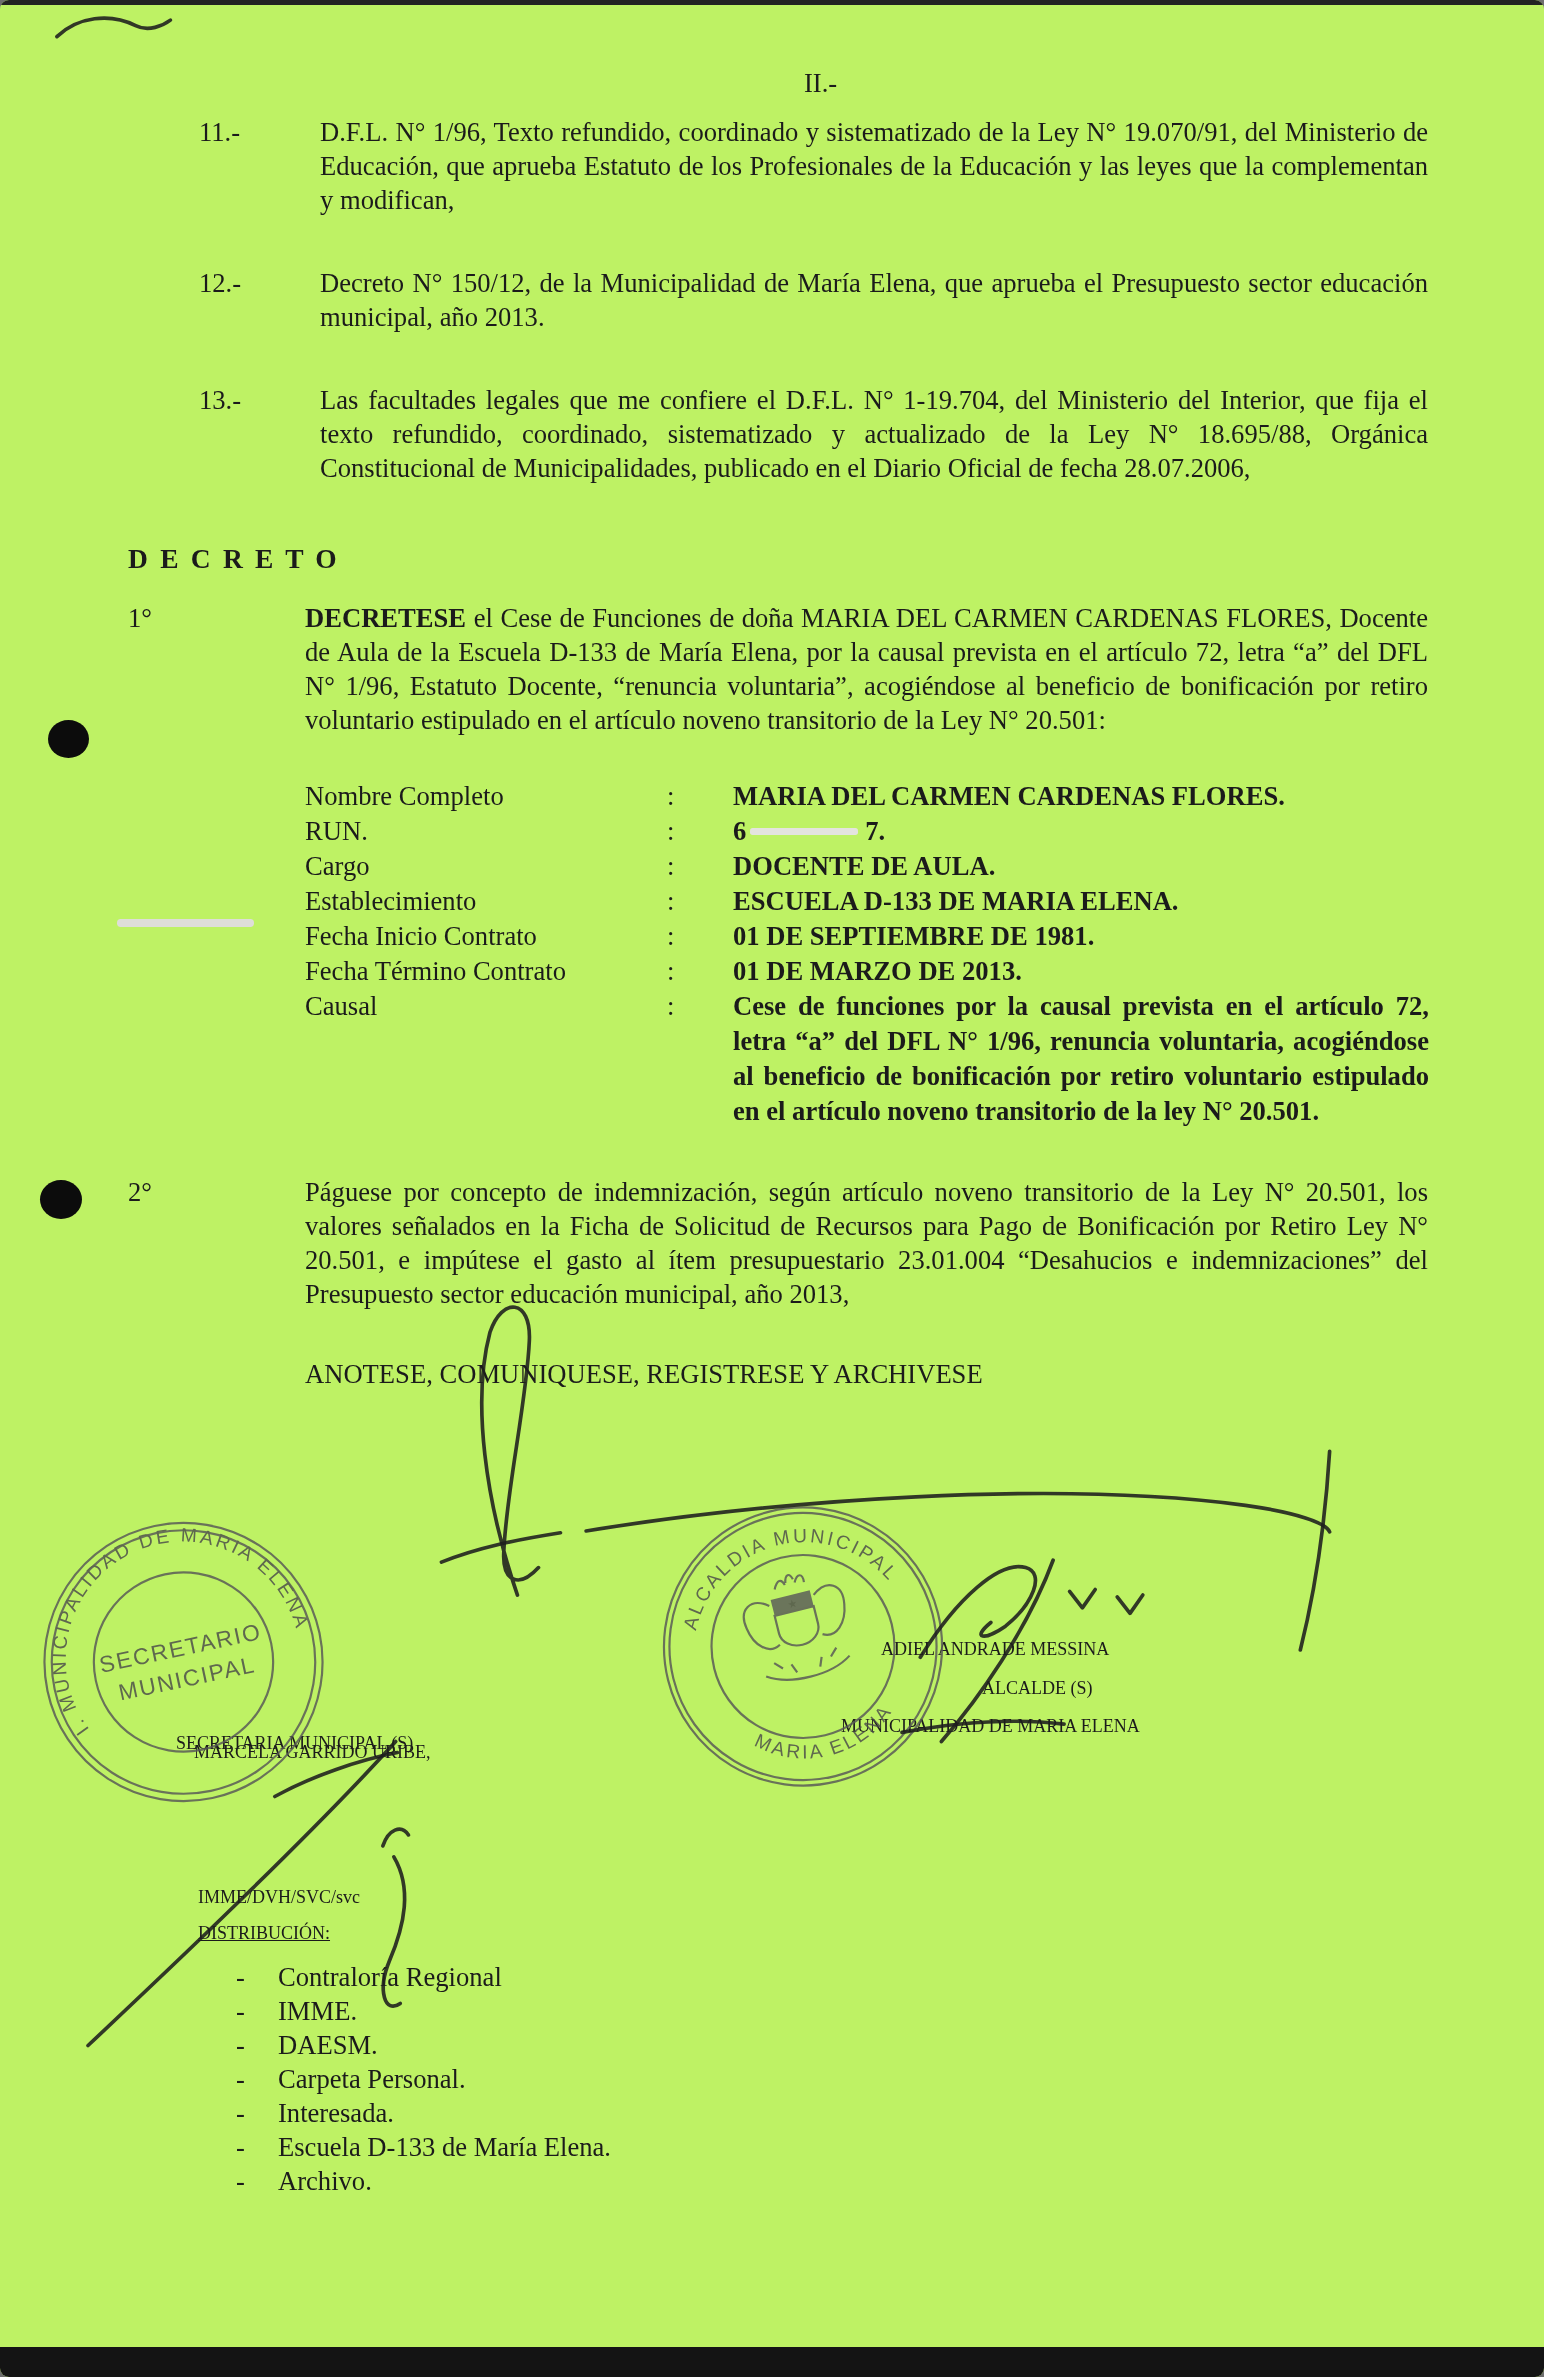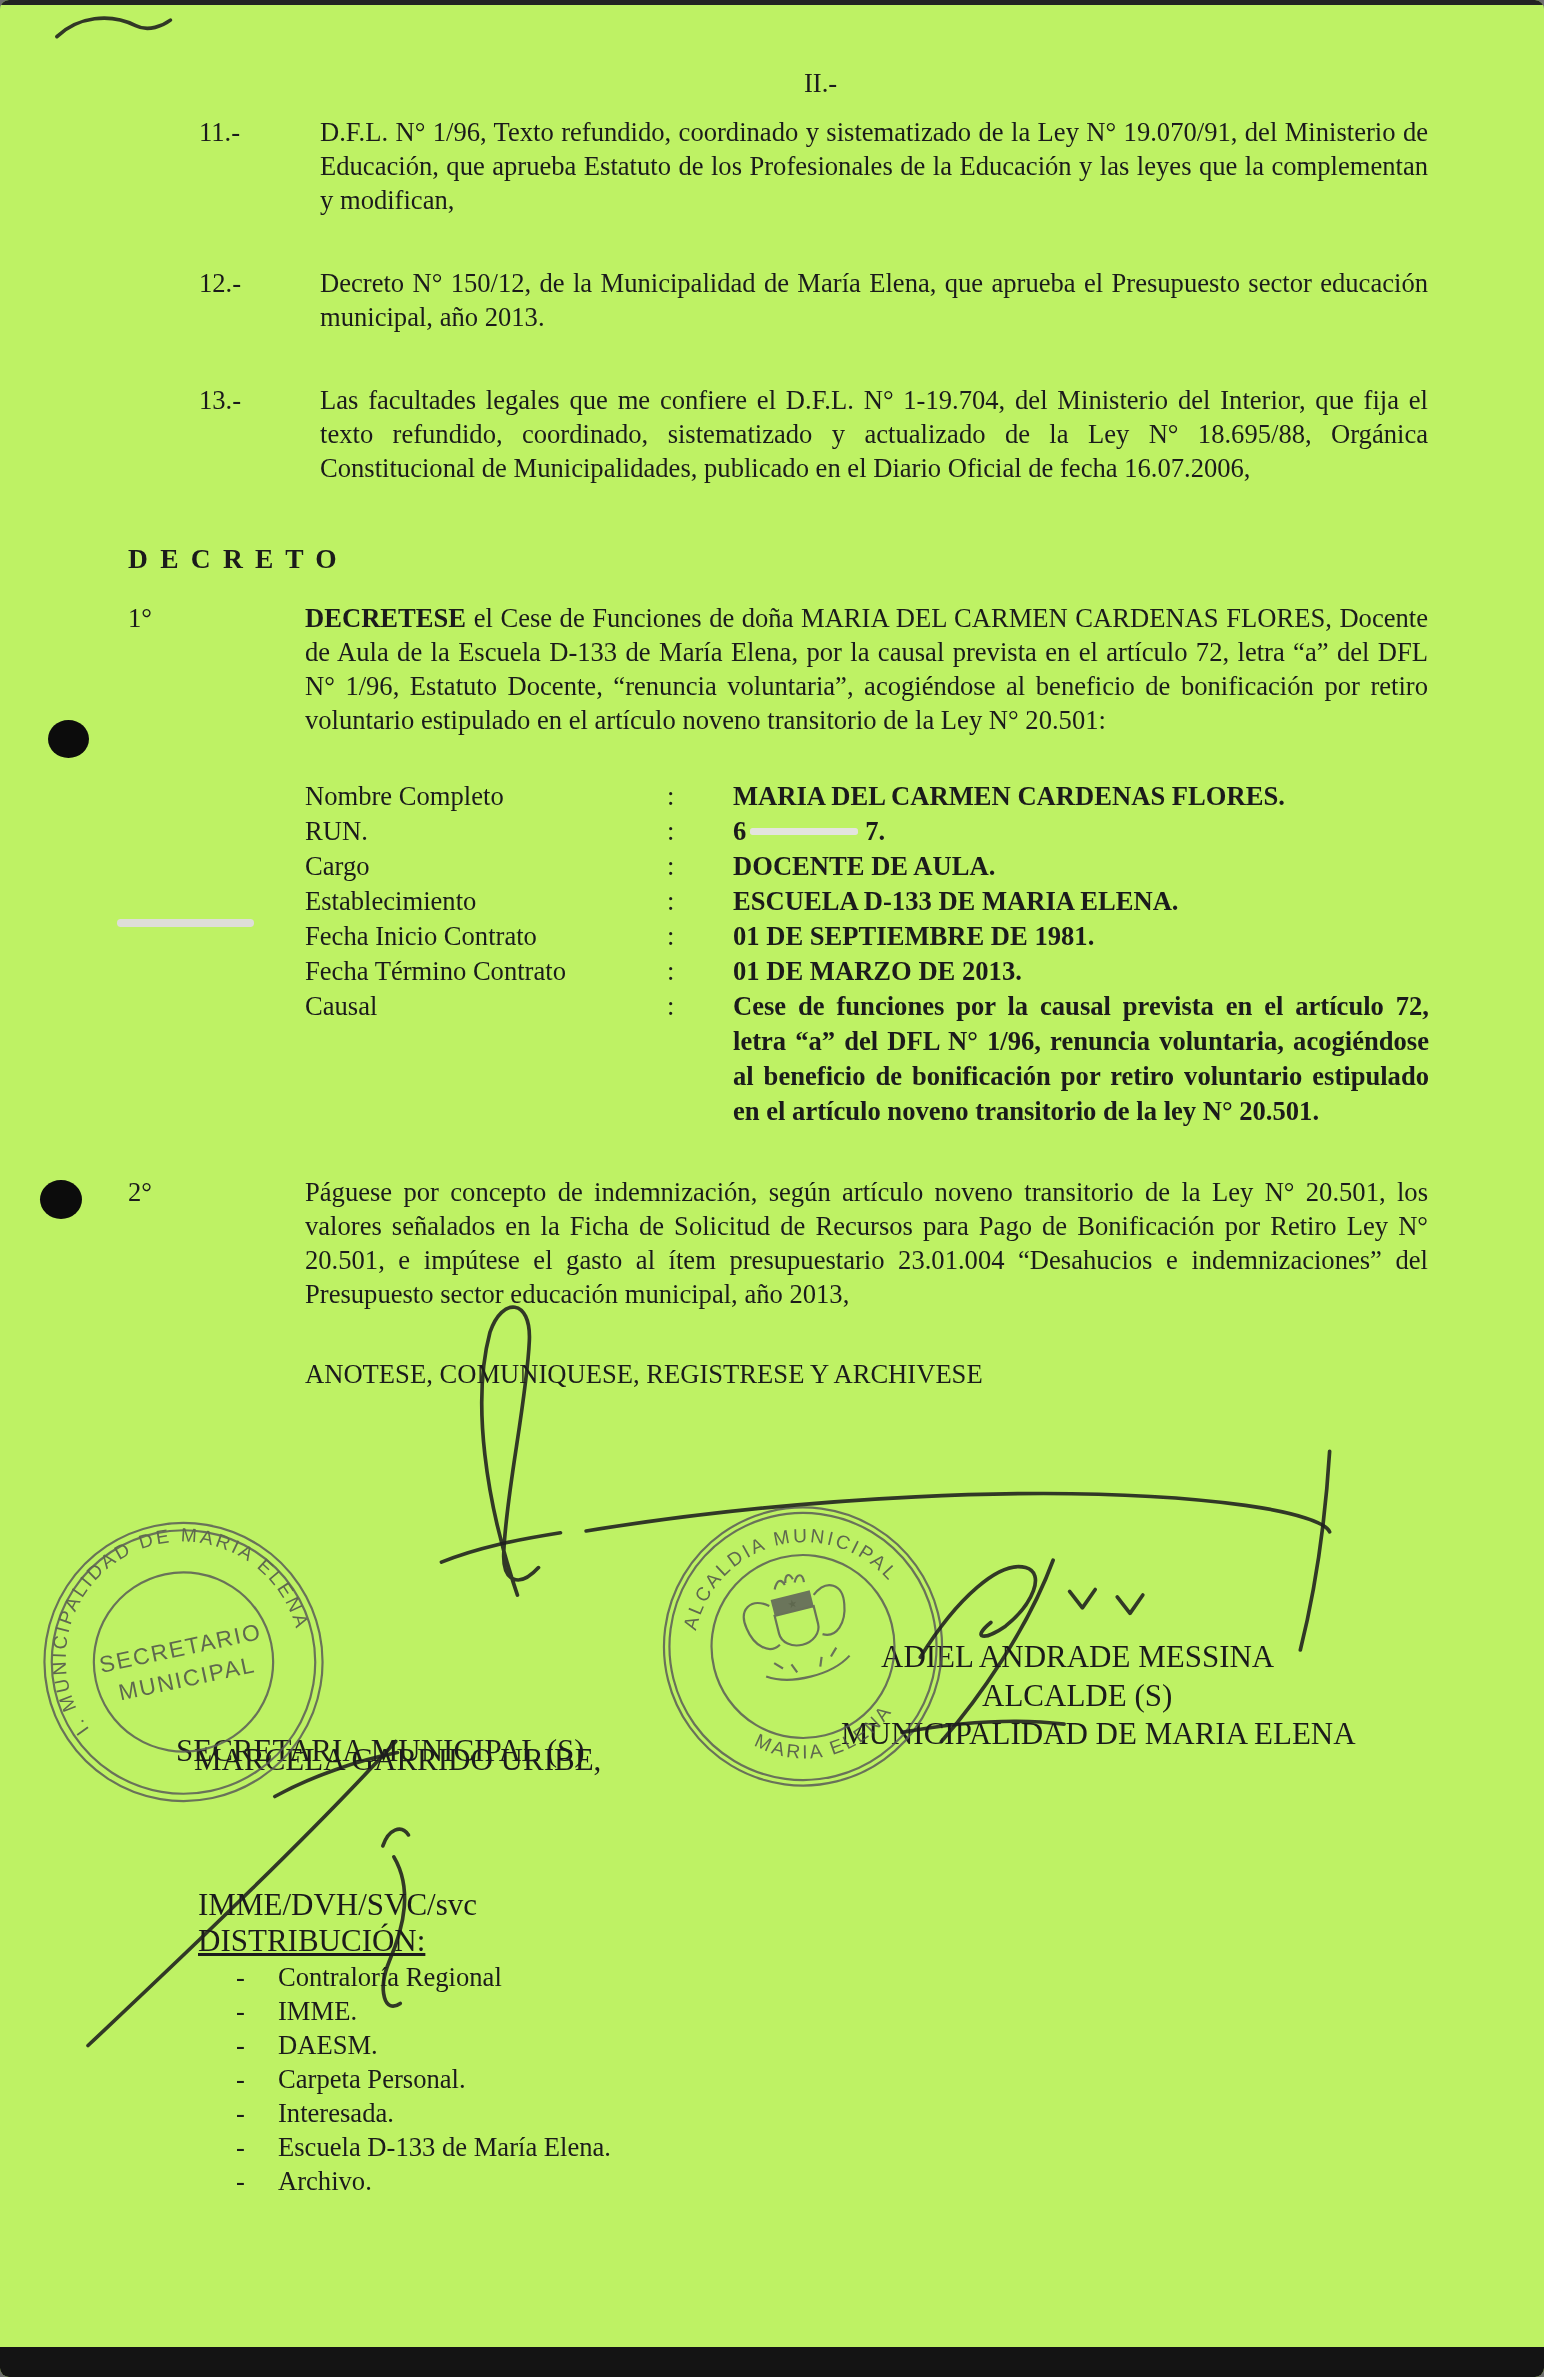--- a/index.html
+++ b/index.html
@@ -38,21 +38,21 @@
   .details { margin-left: 177px; margin-top: 42px; width: 1124px; }
   .drow { display: flex; line-height: 35px; }
   .dlabel { width: 362px; flex: none; }
   .dcolon { width: 66px; flex: none; }
   .dvalue { flex: 1; font-weight: bold; text-align: justify; }
   .redact { display: inline-block; width: 108px; height: 6.4px; background: #e4e4de; border-radius: 2.7px; margin: 0 7.3px 4.6px 3.7px; vertical-align: middle; }
 
   .mt50 { margin-top: 46px; }
   .closing { margin-top: 46px; margin-left: 177px; }
 
-  .abs { position: absolute; font-size: 31px; z-index: 2; white-space: nowrap; }
+  .abs { position: absolute; font-size: 18px; z-index: 2; white-space: nowrap; }
   .underline { text-decoration: underline; }
 
   .dist-list { position: absolute; left: 236px; top: 1960px; font-size: 26.6px; z-index: 2; }
   .dist-row { display: flex; line-height: 34px; }
   .dash { width: 42px; flex: none; }
 
   .stamp { position: absolute; z-index: 3; opacity: 0.82; }
   .stamp-left { left: 27.5px; top: 1511px; transform: rotate(-12deg); }
   .stamp-right { left: 652px; top: 1491px; transform: rotate(-14deg); }
   .stamp text { fill: #4a4a4a; font-family: "Liberation Sans", sans-serif; }
@@ -83,21 +83,21 @@
       <div class="item-text">D.F.L. N° 1/96, Texto refundido, coordinado y sistematizado de la Ley N° 19.070/91, del Ministerio de Educación, que aprueba Estatuto de los Profesionales de la Educación y las leyes que la complementan y modifican,</div>
     </div>
 
     <div class="list-item mb54">
       <span class="item-num">12.-</span>
       <div class="item-text">Decreto N° 150/12, de la Municipalidad de María Elena, que aprueba el Presupuesto sector educación municipal, año 2013.</div>
     </div>
 
     <div class="list-item mb62">
       <span class="item-num">13.-</span>
-      <div class="item-text">Las facultades legales que me confiere el D.F.L. N° 1-19.704, del Ministerio del Interior, que fija el texto refundido, coordinado, sistematizado y actualizado de la Ley N° 18.695/88, Orgánica Constitucional de Municipalidades, publicado en el Diario Oficial de fecha 16.07.2006,</div>
+      <div class="item-text">Las facultades legales que me confiere el D.F.L. N° 1-19.704, del Ministerio del Interior, que fija el texto refundido, coordinado, sistematizado y actualizado de la Ley N° 18.695/88, Orgánica Constitucional de Municipalidades, publicado en el Diario Oficial de fecha 28.07.2006,</div>
     </div>
 
     <div class="decree-heading">D E C R E T O</div>
 
     <div class="decree-row">
       <span class="decree-num">1°</span>
       <div class="decree-text"><span class="lead">DECRETESE</span><span> el Cese de Funciones de doña MARIA DEL CARMEN CARDENAS FLORES, Docente de Aula de la Escuela D-133 de María Elena, por la causal prevista en el artículo 72, letra “a” del DFL N° 1/96, Estatuto Docente, “renuncia voluntaria”, acogiéndose al beneficio de bonificación por retiro voluntario estipulado en el artículo noveno transitorio de la Ley N° 20.501:</span></div>
     </div>
 
     <div class="details">

